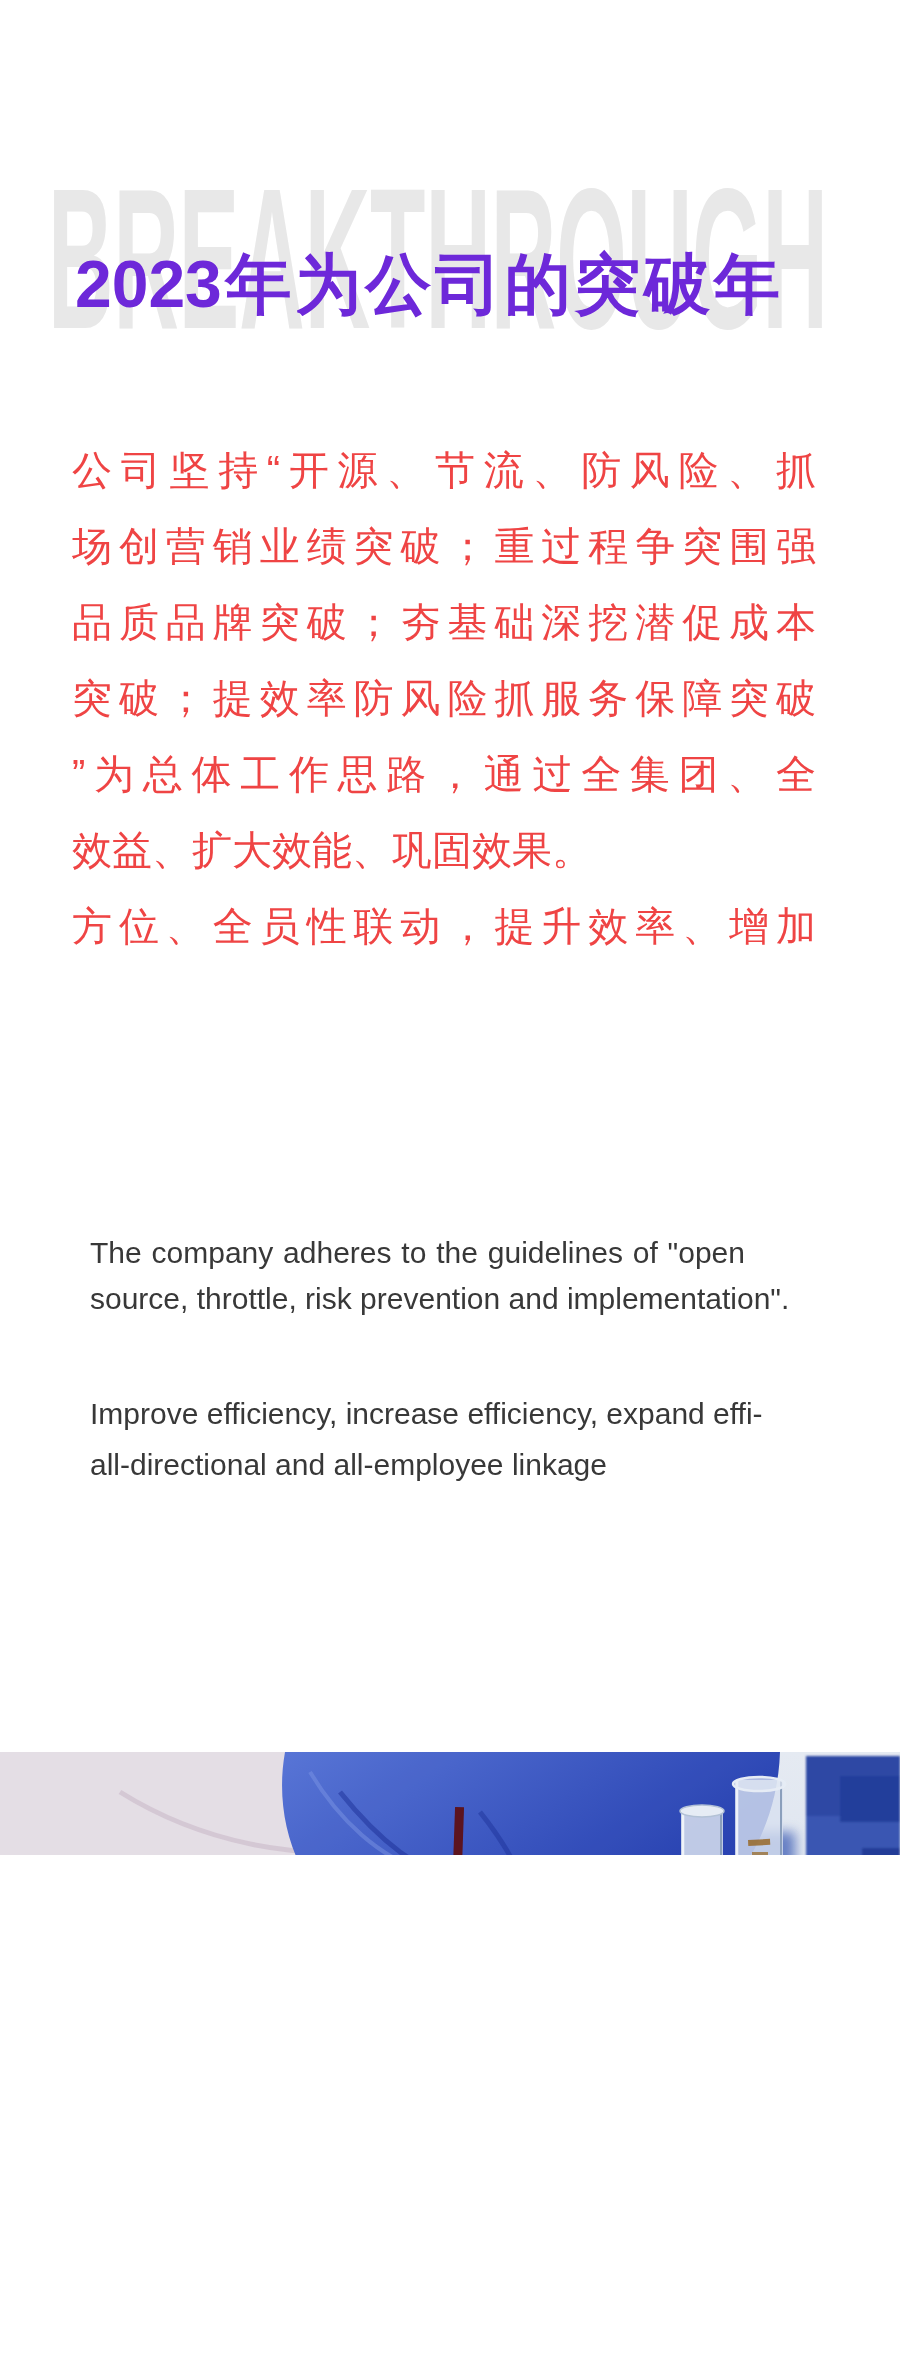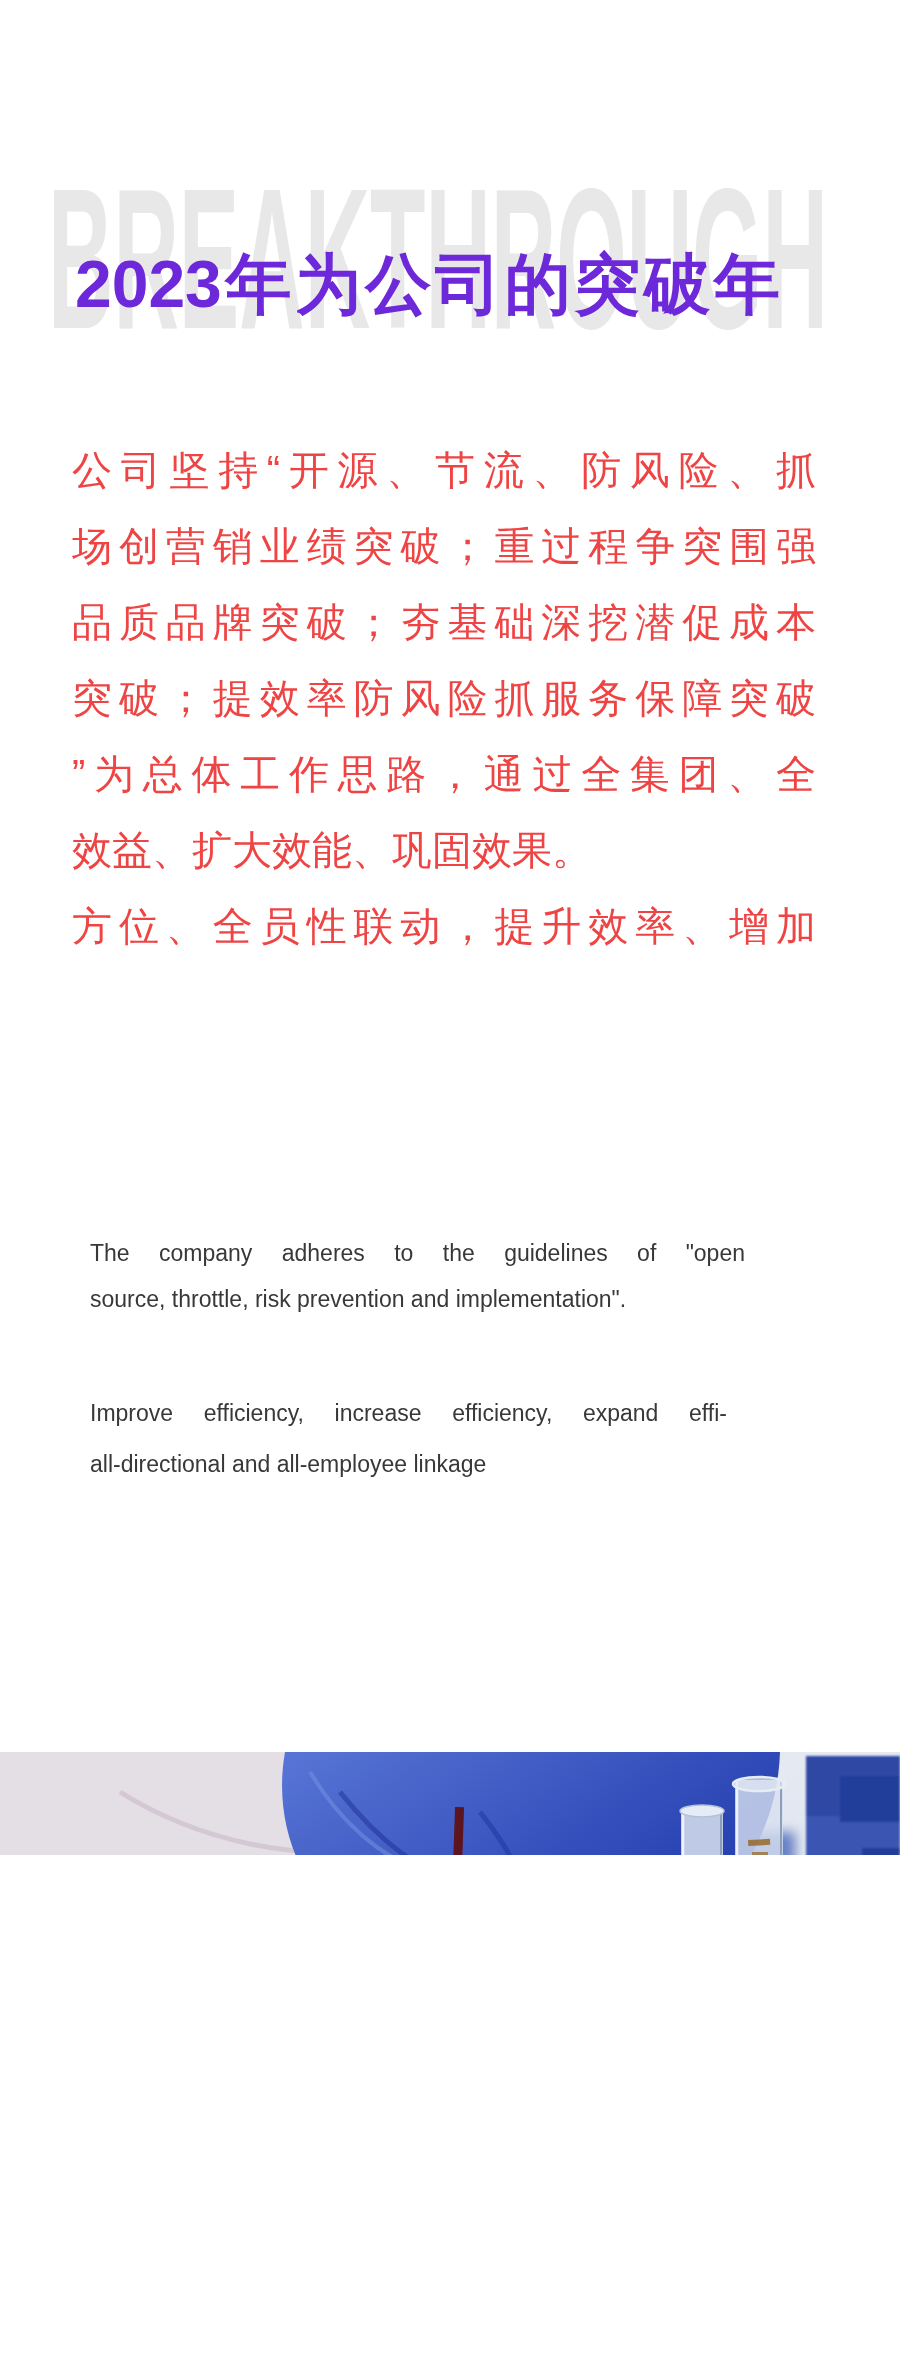--- a/index.html
+++ b/index.html
@@ -40,21 +40,21 @@
     font-weight:400;
     text-align:justify;text-align-last:justify;
     white-space:nowrap;
   }
   .cn-line.last{text-align-last:left;}
   
   .en-paragraph{position:absolute;color:#383838;}
   .en-p1{left:90px;top:1230px;width:655px;}
   .en-p2{left:90px;top:1388px;width:637px;}
   .en-line{
-    font-size:23px;
+    font-size:30px;
     text-align:justify;text-align-last:justify;
     white-space:nowrap;
   }
   .en-p1 .en-line{height:46px;line-height:46px;}
   .en-p2 .en-line{height:51px;line-height:51px;}
   .en-line.last{text-align-last:left;}
   
   .photo-figure{
     position:absolute;left:0;top:1752px;width:900px;height:510px;
     overflow:hidden;

